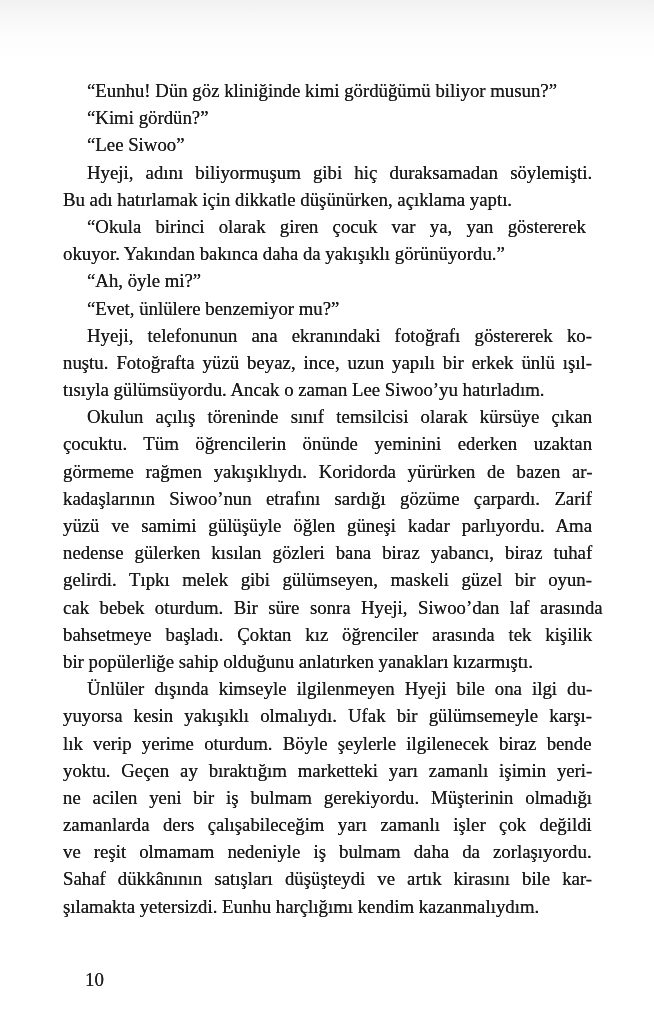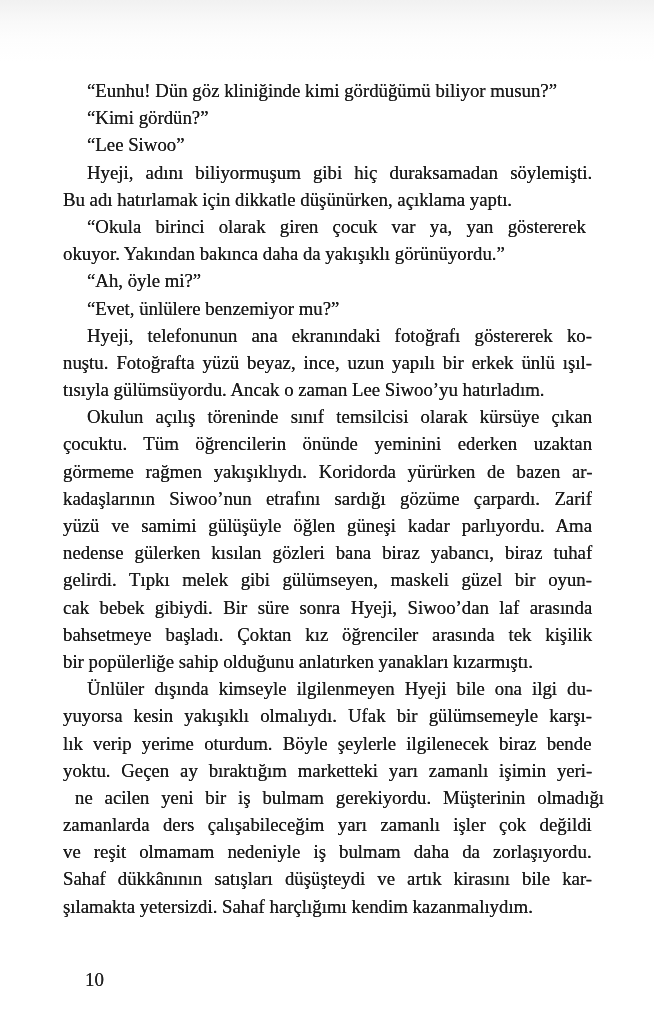--- a/index.html
+++ b/index.html
@@ -90,30 +90,30 @@
         <div class="line"><span>tısıyla gülümsüyordu. Ancak o zaman Lee Siwoo’yu hatırladım.</span></div>
       </div>
       <div class="paragraph">
         <div class="line indent just"><span style="word-spacing: 7.57143px;">Okulun açılış töreninde sınıf temsilcisi olarak kürsüye çıkan</span></div>
         <div class="line just"><span style="word-spacing: 11.8333px;">çocuktu. Tüm öğrencilerin önünde yeminini ederken uzaktan</span></div>
         <div class="line just"><span style="word-spacing: 7px;">görmeme rağmen yakışıklıydı. Koridorda yürürken de bazen ar-</span></div>
         <div class="line just"><span style="word-spacing: 9.66667px;">kadaşlarının Siwoo’nun etrafını sardığı gözüme çarpardı. Zarif</span></div>
         <div class="line just"><span style="word-spacing: 7.25px;">yüzü ve samimi gülüşüyle öğlen güneşi kadar parlıyordu. Ama</span></div>
         <div class="line just"><span style="word-spacing: 6.375px;">nedense gülerken kısılan gözleri bana biraz yabancı, biraz tuhaf</span></div>
         <div class="line just"><span style="word-spacing: 7.875px;">gelirdi. Tıpkı melek gibi gülümseyen, maskeli güzel bir oyun-</span></div>
-        <div class="line just"><span style="word-spacing: 5.77778px;">cak bebek gibiydi. Bir süre sonra Hyeji, Siwoo’dan laf arasında</span></div>
+        <div class="line just"><span style="word-spacing: 5.77778px;">cak bebek oturdum. Bir süre sonra Hyeji, Siwoo’dan laf arasında</span></div>
         <div class="line just"><span style="word-spacing: 9.14286px; text-align: right;">bahsetmeye başladı. Çoktan kız öğrenciler arasında tek kişilik</span></div>
         <div class="line"><span>bir popülerliğe sahip olduğunu anlatırken yanakları kızarmıştı.</span></div>
       </div>
       <div class="paragraph">
         <div class="line indent just"><span style="word-spacing: 5.375px; text-align: right;">Ünlüler dışında kimseyle ilgilenmeyen Hyeji bile ona ilgi du-</span></div>
         <div class="line just"><span style="word-spacing: 6.42857px;">yuyorsa kesin yakışıklı olmalıydı. Ufak bir gülümsemeyle karşı-</span></div>
         <div class="line just"><span style="word-spacing: 5.5px;">lık verip yerime oturdum. Böyle şeylerle ilgilenecek biraz bende</span></div>
         <div class="line just"><span style="word-spacing: 6.125px;">yoktu. Geçen ay bıraktığım marketteki yarı zamanlı işimin yeri-</span></div>
-        <div class="line just"><span style="word-spacing: 7.125px; margin-left: 12px;">ne acilen yeni bir iş bulmam gerekiyordu. Müşterinin olmadığı</span></div>
+        <div class="line just"><span style="word-spacing: 7.125px;">ne acilen yeni bir iş bulmam gerekiyordu. Müşterinin olmadığı</span></div>
         <div class="line just"><span style="word-spacing: 8.71429px;">zamanlarda ders çalışabileceğim yarı zamanlı işler çok değildi</span></div>
         <div class="line just"><span style="word-spacing: 8.375px;">ve reşit olmamam nedeniyle iş bulmam daha da zorlaşıyordu.</span></div>
         <div class="line just"><span style="word-spacing: 7.375px;">Sahaf dükkânının satışları düşüşteydi ve artık kirasını bile kar-</span></div>
-        <div class="line"><span>şılamakta yetersizdi. Sahaf harçlığımı kendim kazanmalıydım.</span></div>
+        <div class="line"><span>şılamakta yetersizdi. Eunhu harçlığımı kendim kazanmalıydım.</span></div>
       </div>
     </section>
   <span class="page-number">10</span>
 </main>
 
 </body></html>

